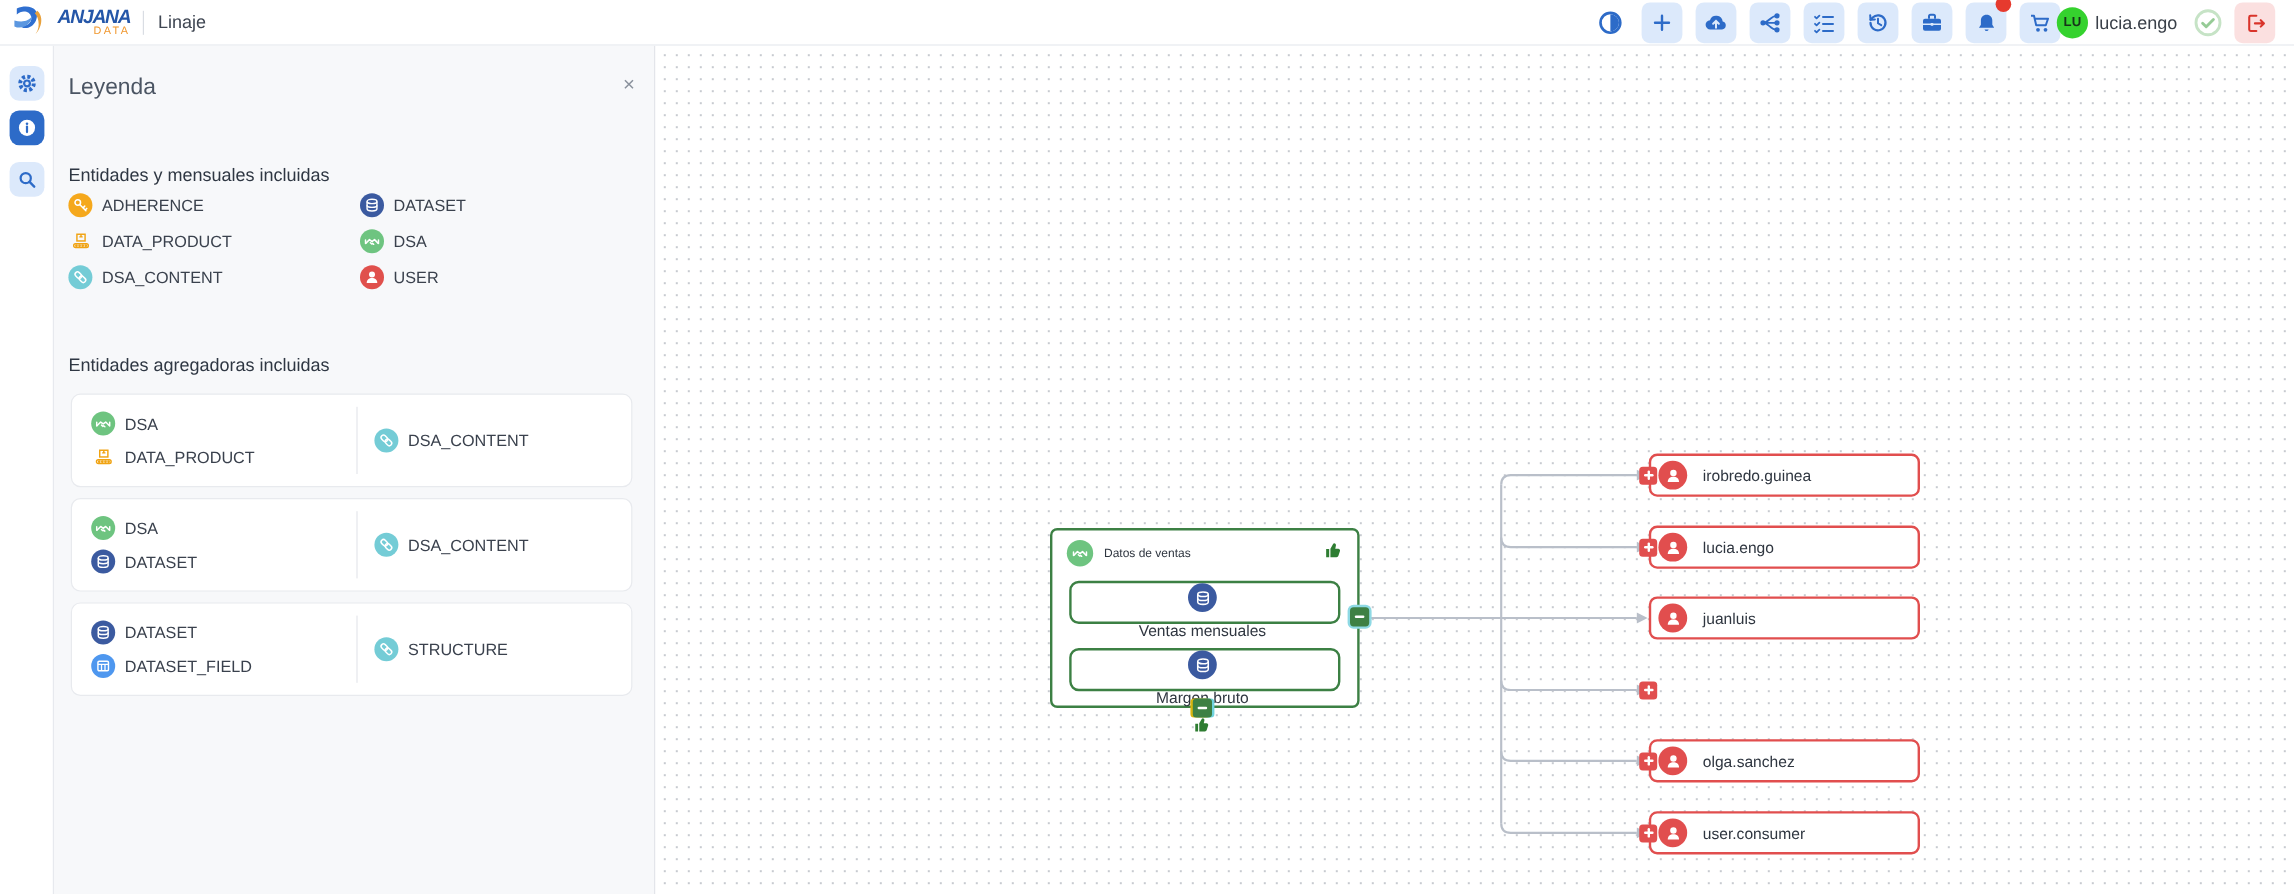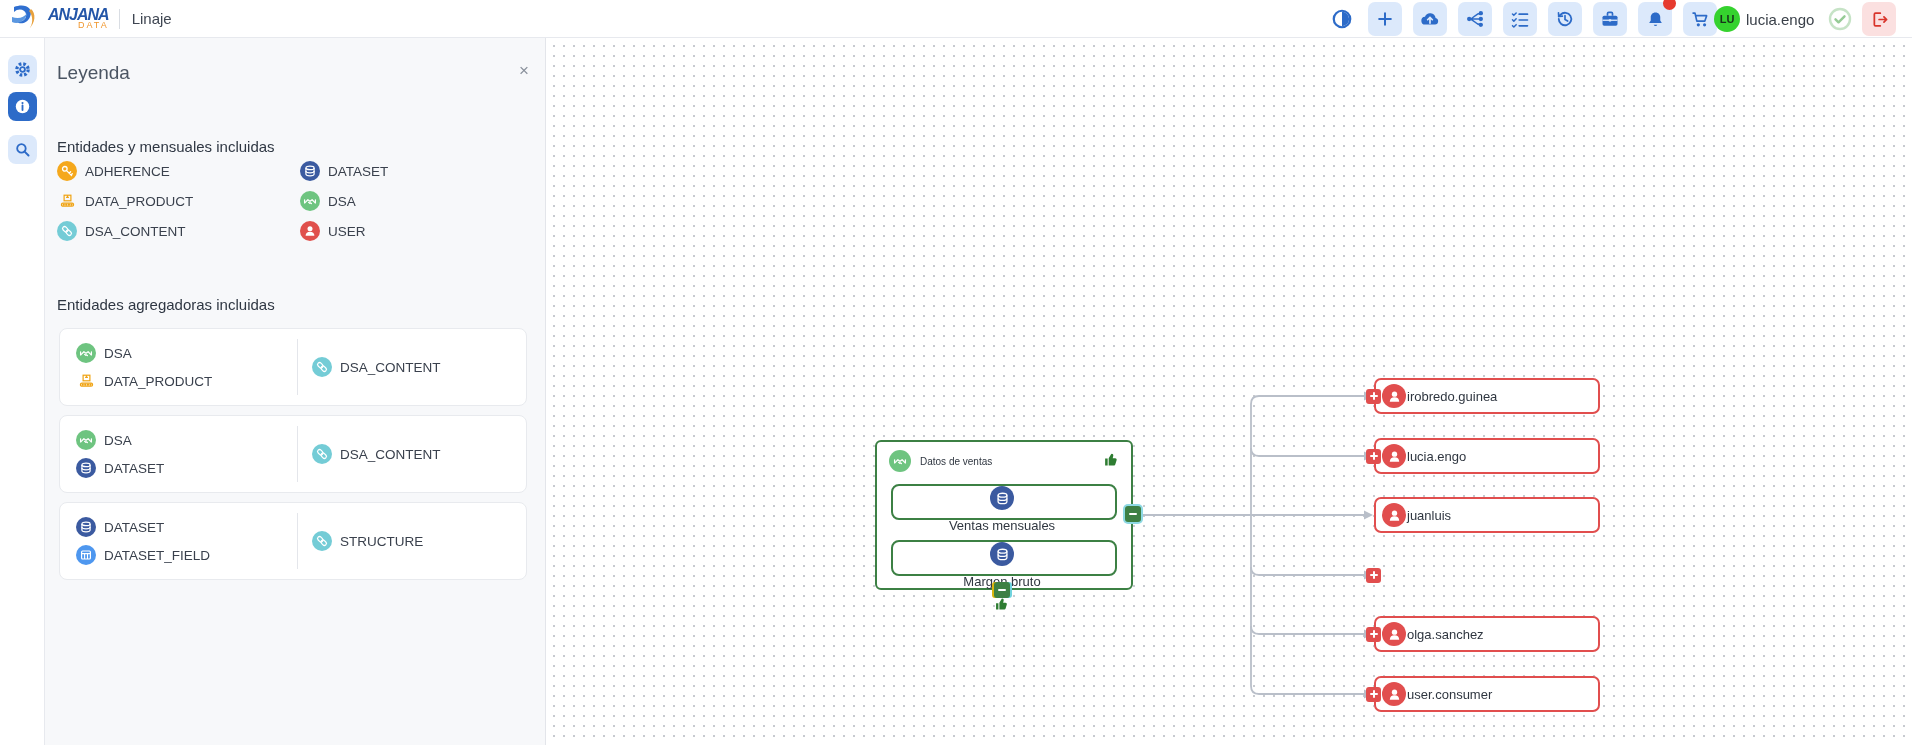--- a/index.html
+++ b/index.html
@@ -67,21 +67,21 @@
              border:2px solid #3c8044; border-radius:6px; cursor:pointer; }
   .dsa-head { display:flex; align-items:center; gap:9px; padding:8px 12px 0 12px; }
   .dsa-title { flex:1; font-size:10px; color:#2f3640; }
   .dnode { position:absolute; left:14px; width:226px; height:36px; background:#fff; border:2px solid #3c8044;
            border-radius:8px; display:flex; align-items:center; gap:8px; padding:0 10px 0 6px; cursor:pointer;flex-direction:column; }
   .dnode .dtitle { flex:1; font-size:13px; color:#2f3640; }
   .node-circ { width:24px; height:24px; border-radius:50%; display:flex; align-items:center; justify-content:center; flex:0 0 auto; }
   .thumb { color:#2e7d32; flex:0 0 auto; }
 
   .unode { position:absolute; left:828px; width:226px; height:36px; background:#fff; border:2px solid #e14e4e;
-           border-radius:7px; display:flex; align-items:center; gap:1px; padding:0 10px 0 6px; cursor:pointer;text-align:center; }
+           border-radius:7px; display:flex; align-items:center; gap:13px; padding:0 10px 0 6px; cursor:pointer;text-align:center; }
   .unode .utitle { font-size:13px; color:#2f3640; }
 
   .sqbtn { position:absolute; width:16px; height:16px; border-radius:3px; display:flex; align-items:center;
            justify-content:center; cursor:pointer; z-index:5; }
   .sqbtn.green { background:#3e8044; }
   .sqbtn.red { background:#e14e4e; width:15px; height:15px; }
   .sqbtn .bar { width:8px; height:2px; background:#fff; border-radius:1px; }
   .sqbtn .plus-v { position:absolute; width:2px; height:8px; background:#fff; border-radius:1px; }
   .minus-side { box-shadow:0 0 0 2px #8ed9e4; }
   .minus-bottom { box-shadow:-2px 0 0 #d9b50e, 2px 0 0 #6fd3de; }

